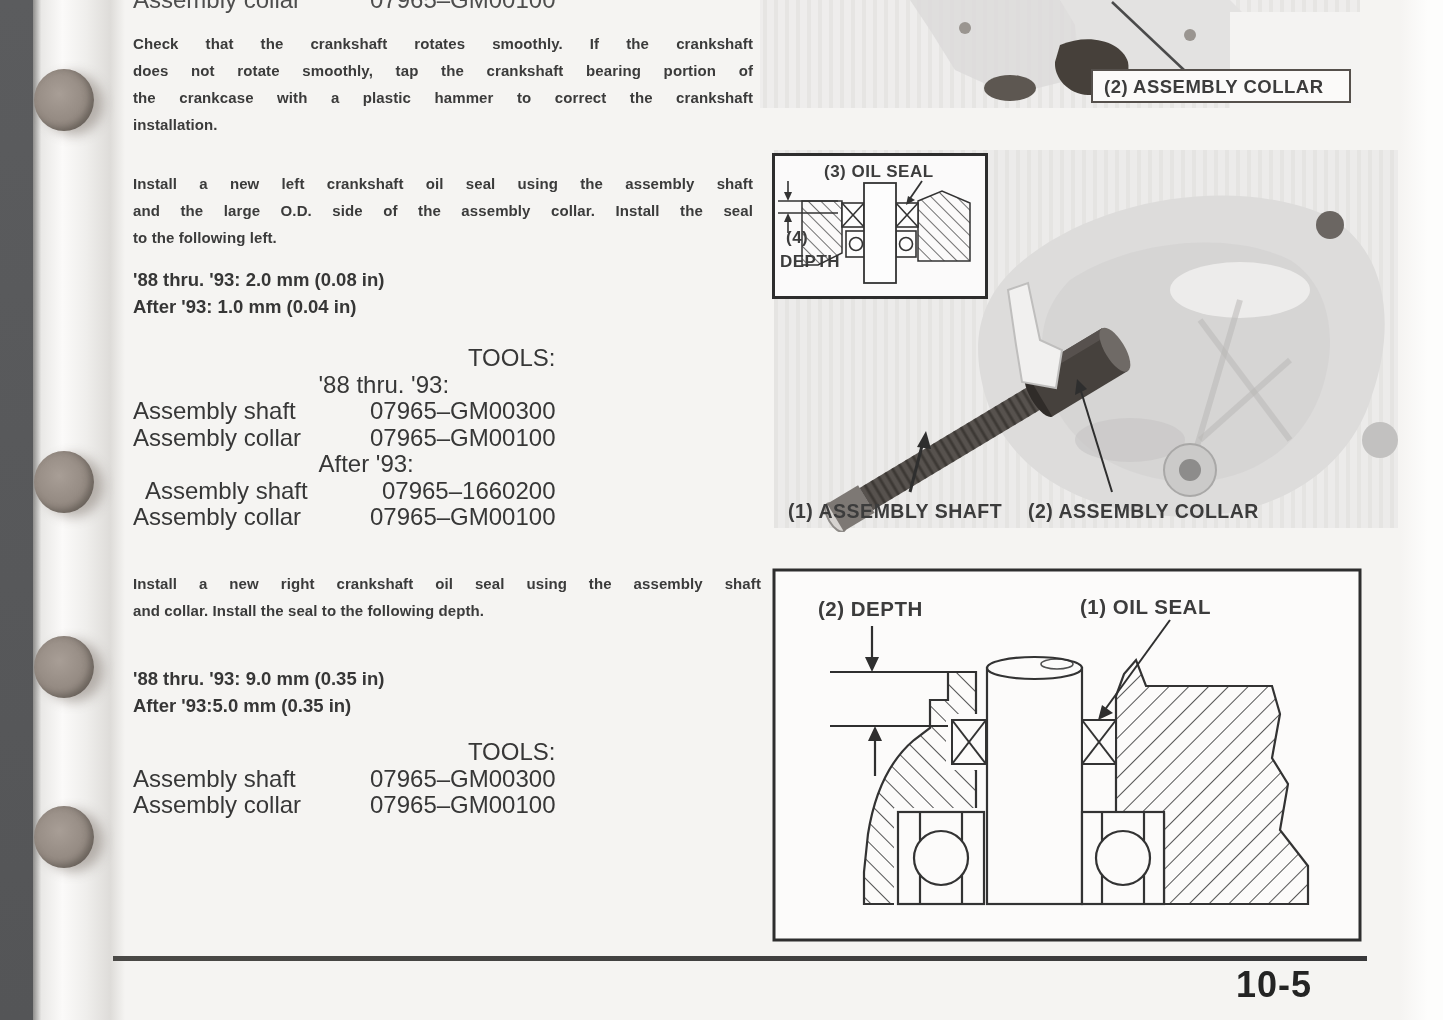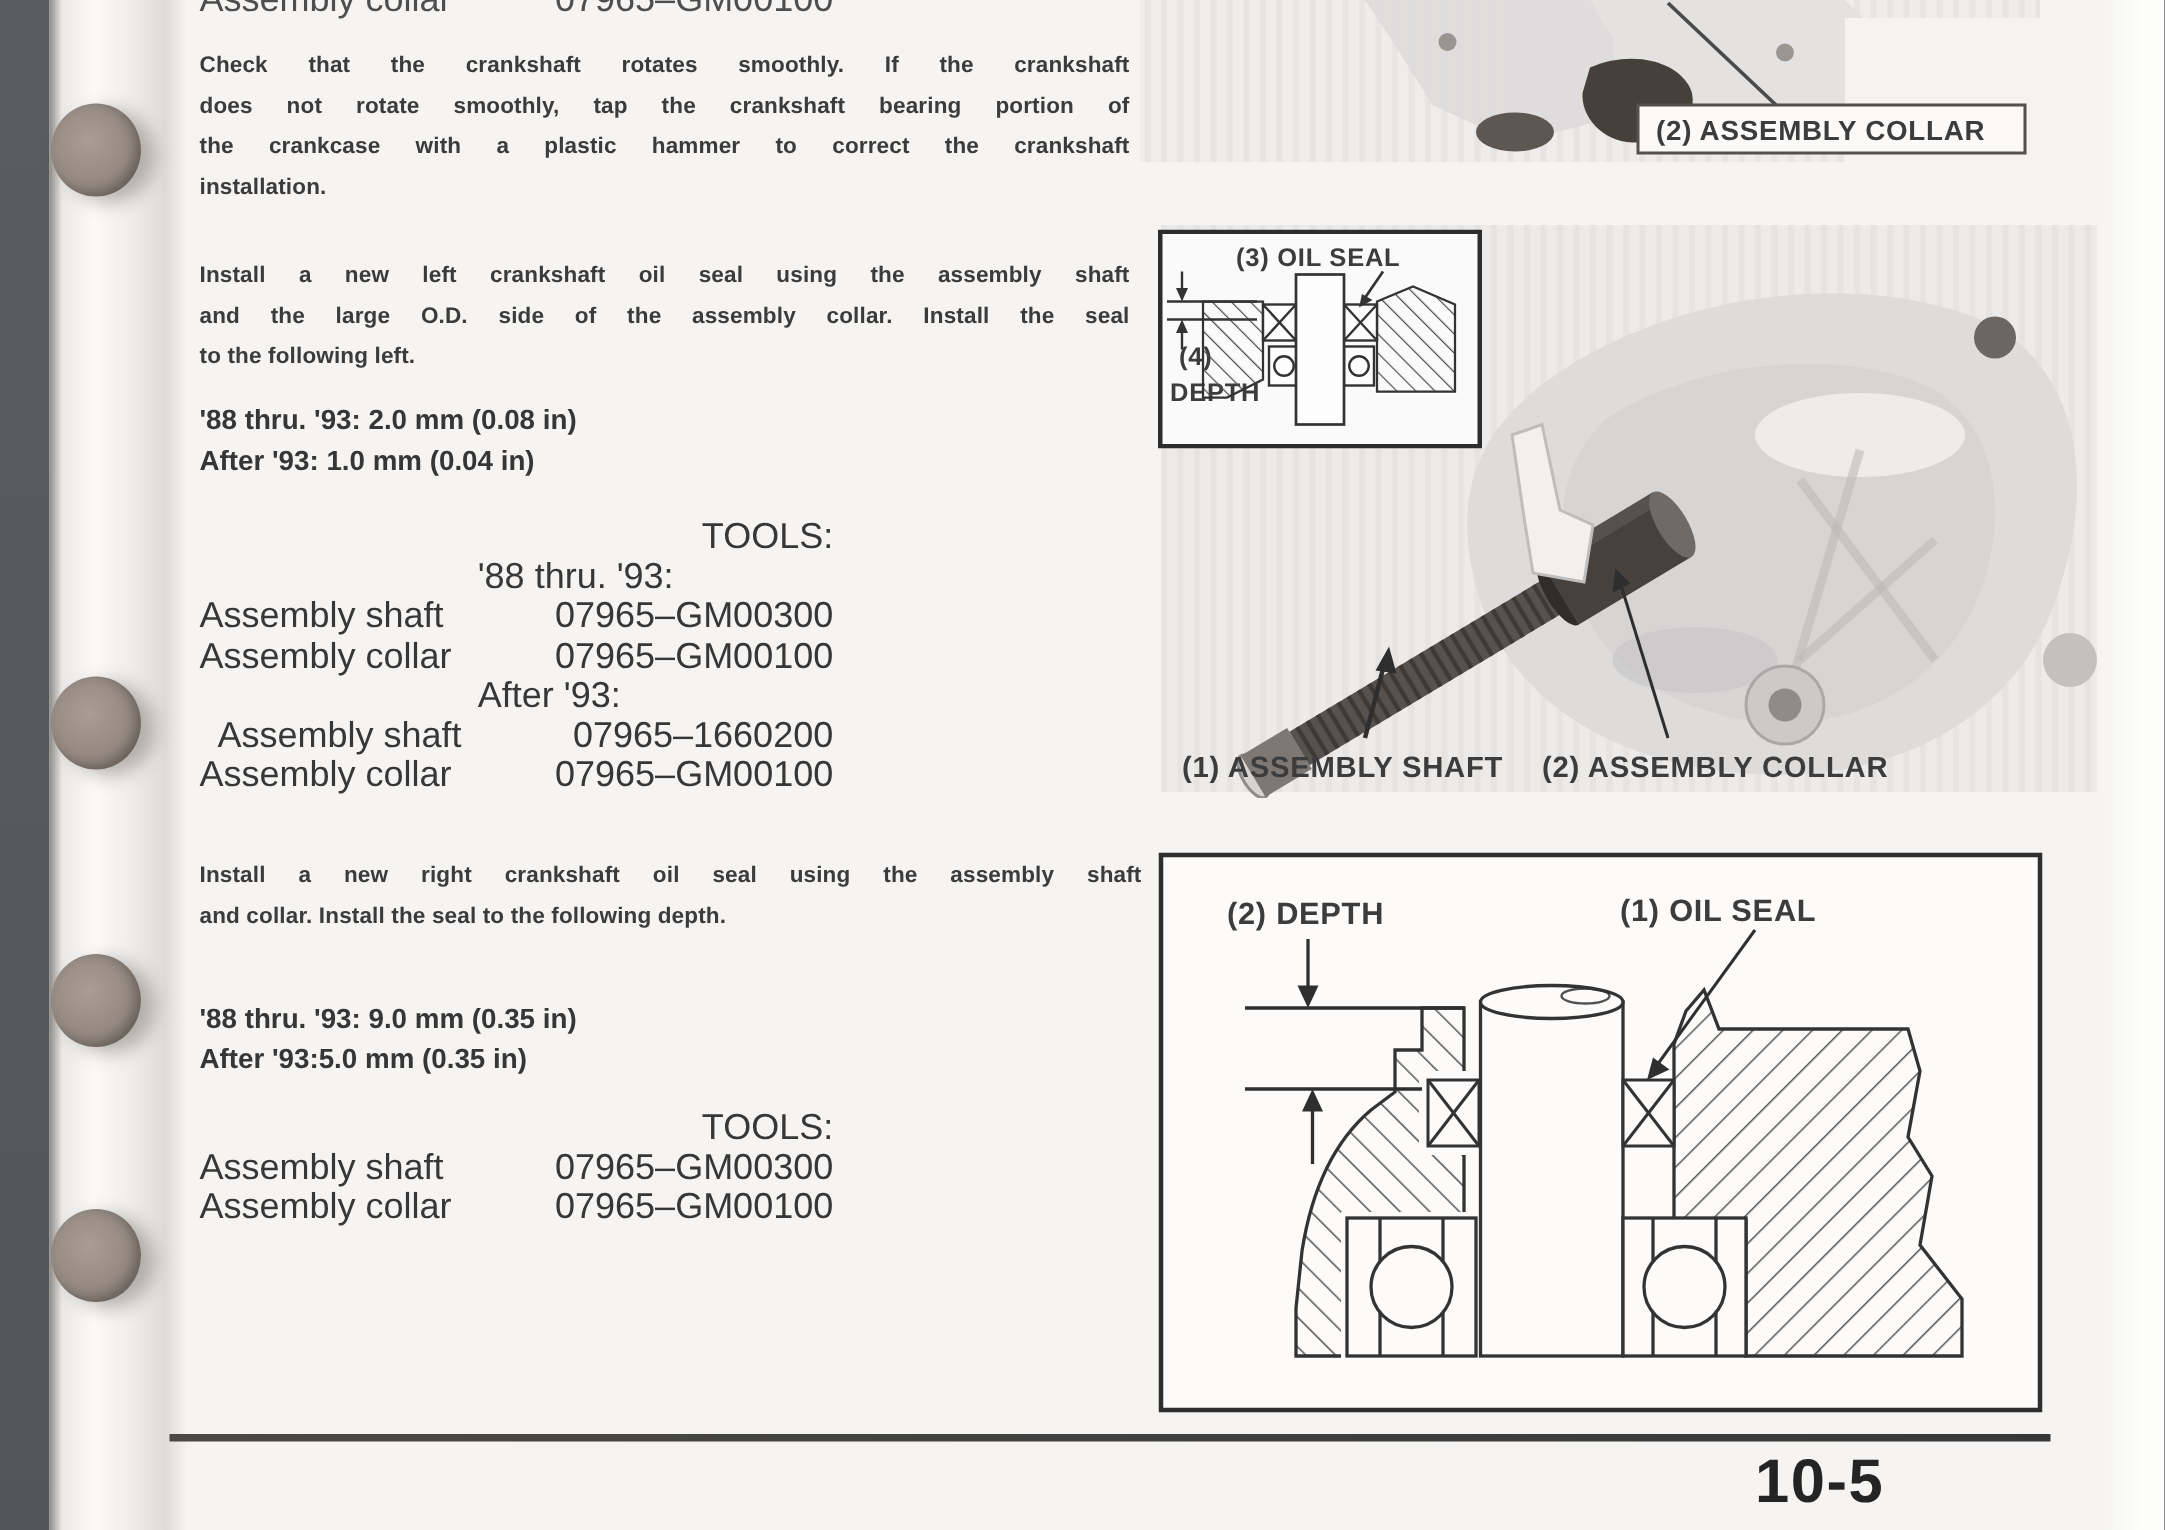--- a/index.html
+++ b/index.html
@@ -15,21 +15,21 @@
   .cutoff{color:#4e4e4e;}
   .spine{left:0;top:0;width:33px;height:1020px;background:linear-gradient(180deg,#5b5c5e,#545557);}
   .edge{left:33px;top:0;width:92px;height:1020px;
         background:linear-gradient(90deg,#8f8e8c 0%,#e9e8e6 9%,#fbfaf9 32%,#efeeec 58%,#dedcd9 84%,#f5f4f2 100%);}
   .rightedge{left:1400px;top:0;width:43px;height:1020px;
         background:linear-gradient(90deg,rgba(255,255,255,0),#fdfdfc 65%);}
   .hole{width:60px;height:62px;border-radius:50%;
         background:radial-gradient(circle at 42% 40%,#a89e96 0%,#948a82 55%,#837a72 75%,#6f675f 100%);
         box-shadow:9px 4px 12px rgba(110,100,92,.45), inset -4px -2px 7px rgba(60,55,50,.38);}
   .rule{left:113px;top:956px;width:1254px;height:5px;background:linear-gradient(90deg,#4a4946,#38383a);}
-  .pageno{left:1170px;top:964px;width:132px;text-align:left;font-size:41px;font-weight:700;
+  .pageno{left:1208px;top:964px;width:132px;text-align:center;font-size:36px;font-weight:700;
           letter-spacing:1px;color:#242424;}
   svg text{font-family:"Liberation Sans",sans-serif;font-weight:600;fill:#3c3c3c;letter-spacing:.5px;}
   svg{display:block;}
 </style>
 </head>
 <body>
 
 <div class="stage">
 
   <svg class="abs" style="left:760px;top:0" width="600" height="112" viewBox="0 0 600 112">

